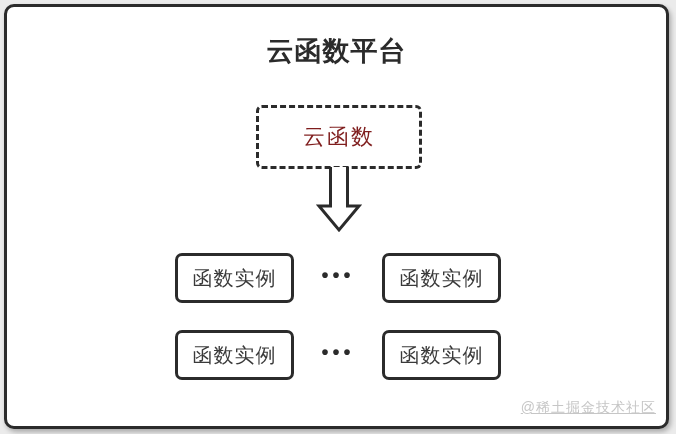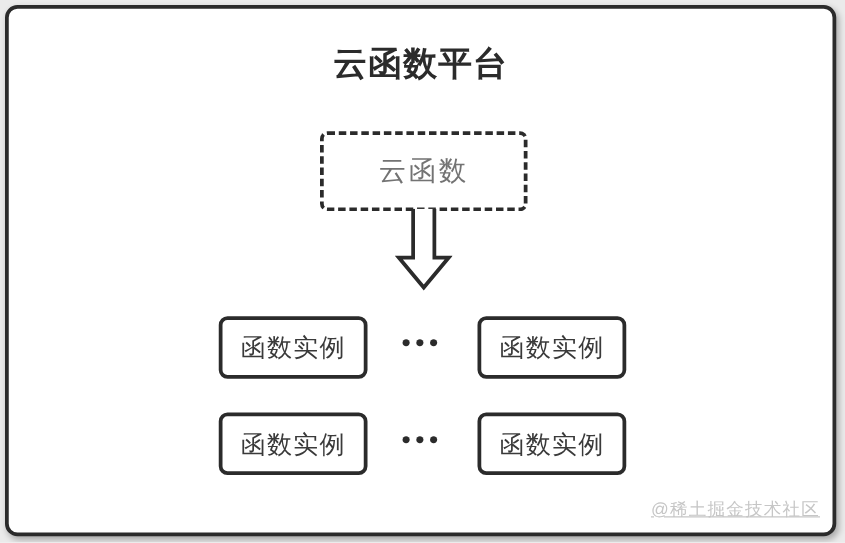--- a/index.html
+++ b/index.html
@@ -43,21 +43,21 @@
     top: 98px;
     width: 160px;
     height: 58px;
     border: 3px dashed #2b2b2b;
     border-radius: 6px;
     background: #ffffff;
     display: flex;
     align-items: center;
     justify-content: center;
     font-size: 22px;
-    color: #737373;
+    color: #7f1d1d;
     letter-spacing: 2px;
   }
   .arrow {
     position: absolute;
     left: 309px;
     top: 160px;
     width: 46px;
     height: 66px;
   }
   .instance-box {

